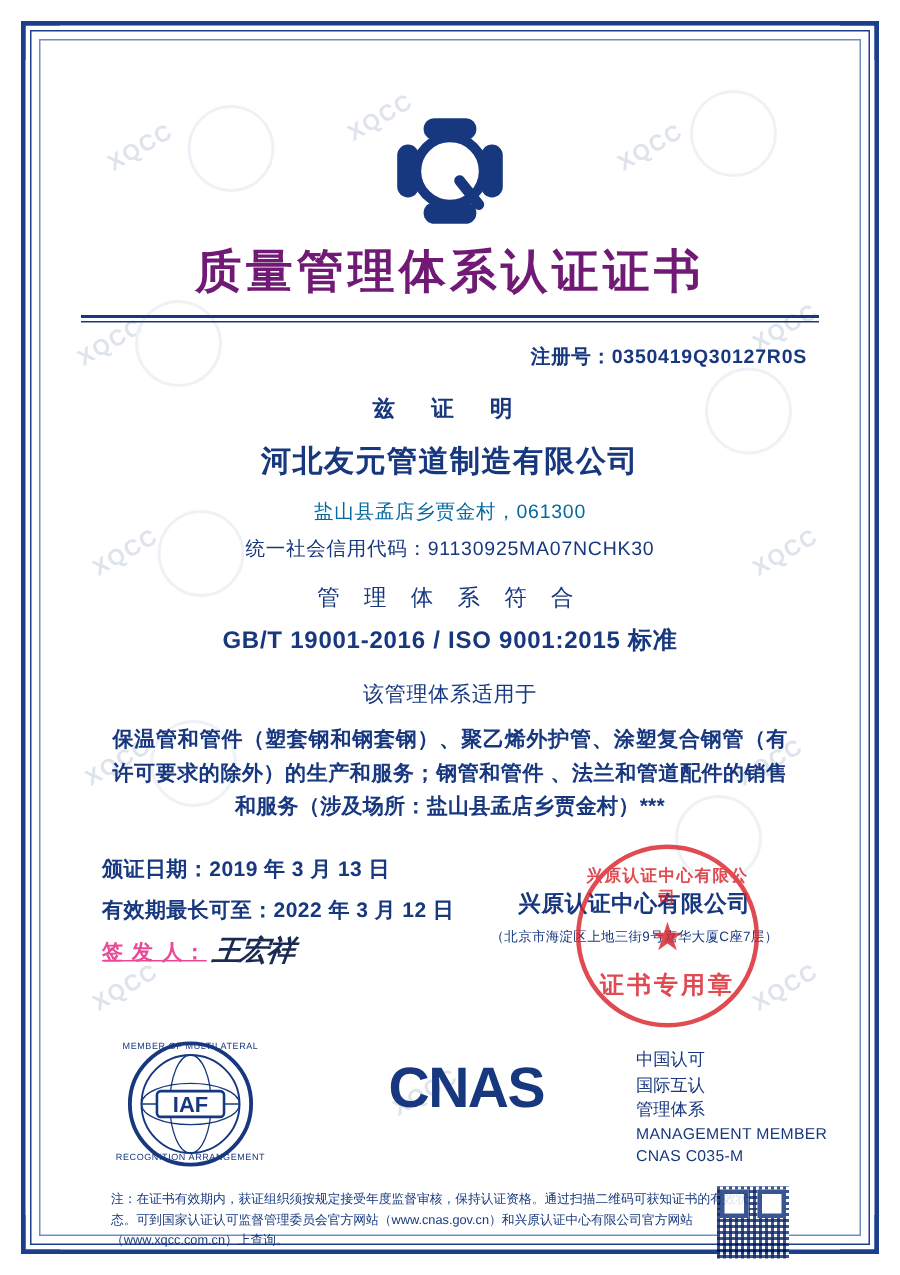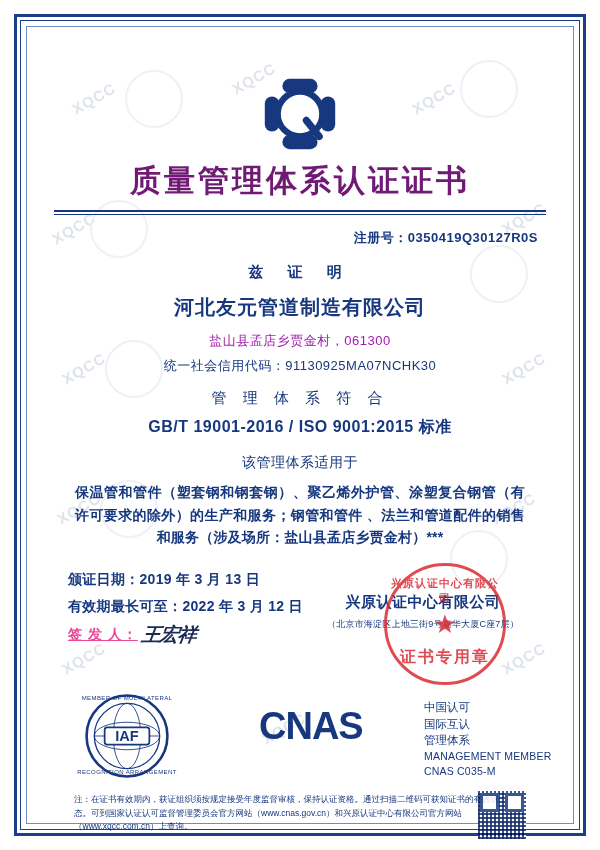--- a/index.html
+++ b/index.html
@@ -129,21 +129,21 @@
     margin-top: 12px;
     font-size: 20px;
     font-weight: bold;
     color: #17387f;
     letter-spacing: 1px;
     font-family: "DejaVu Sans", sans-serif;
   }
   .addr {
     margin-top: 11px;
     font-size: 13px;
-    color: #a21caf;
+    color: #0369a1;
     letter-spacing: 0.5px;
   }
   .credit {
     margin-top: 7px;
     font-size: 13px;
     color: #17387f;
     letter-spacing: 0.5px;
   }
   .label-standard {
     margin-top: 14px;

